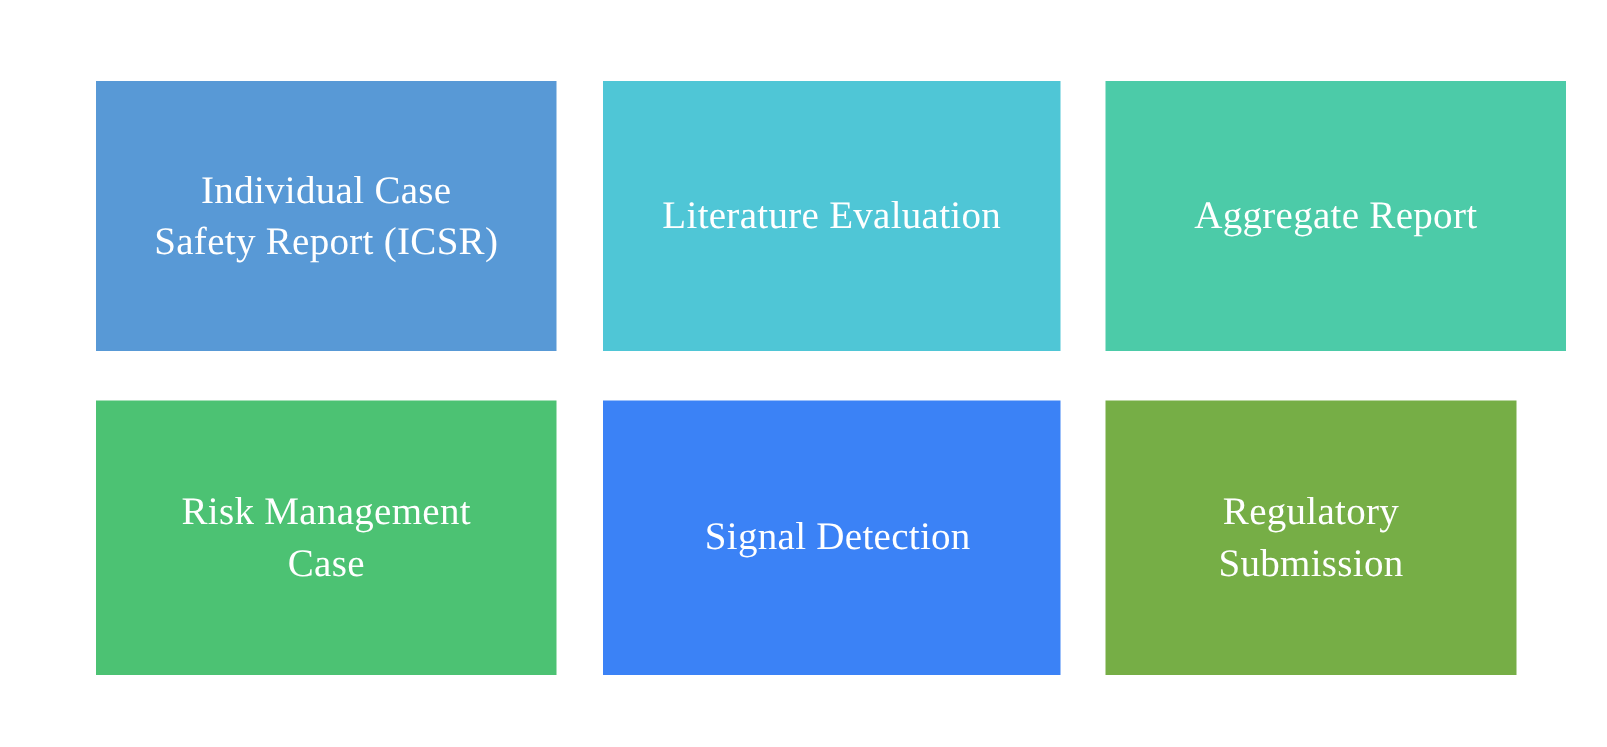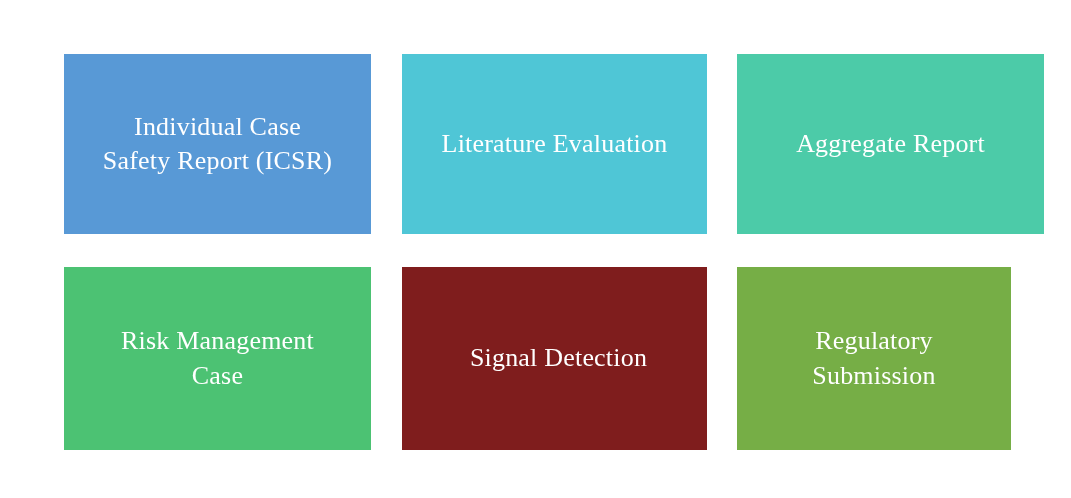--- a/index.html
+++ b/index.html
@@ -86,21 +86,21 @@
 
   <div class="card" id="card-aggregate-report" style="background-color: rgb(76, 203, 168);">
     <span class="card-label" style="color: rgb(255, 255, 255);">Aggregate Report</span>
   </div>
 
   <div class="card" id="card-risk-management-plan" style="background-color: rgb(76, 194, 115);">
     <span class="card-label" style="color: rgb(255, 255, 255);">Risk Management
 Case</span>
   </div>
 
-  <div class="card" id="card-signal-detection" style="background-color: #7f1d1d; padding-left: 18px;">
+  <div class="card" id="card-signal-detection" style="background-color: #3b82f6; padding-left: 18px;">
     <span class="card-label" style="color: rgb(255, 255, 255);">Signal Detection</span>
   </div>
 
   <div class="card" id="card-regulatory-submission" style="background-color: rgb(118, 174, 70);">
     <span class="card-label" style="color: rgb(255, 255, 255);">Regulatory
 Submission</span>
   </div>
 
 </div>
 

